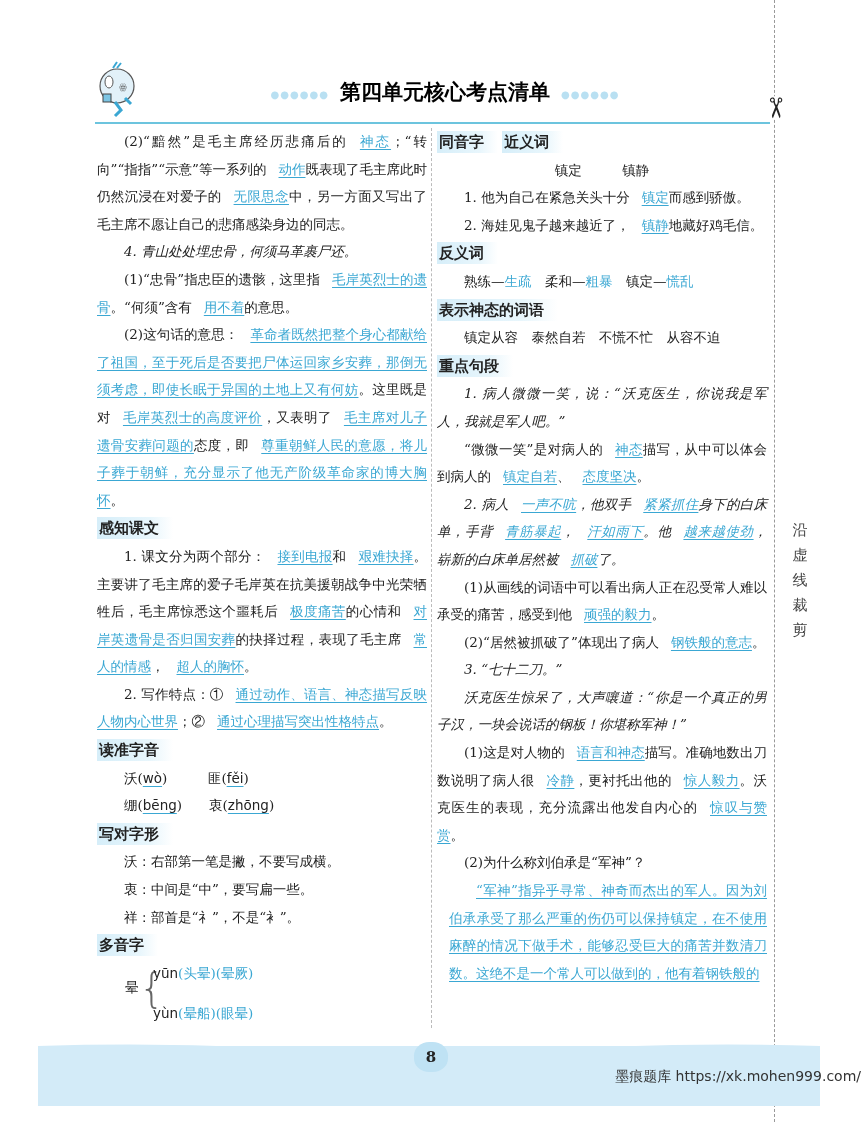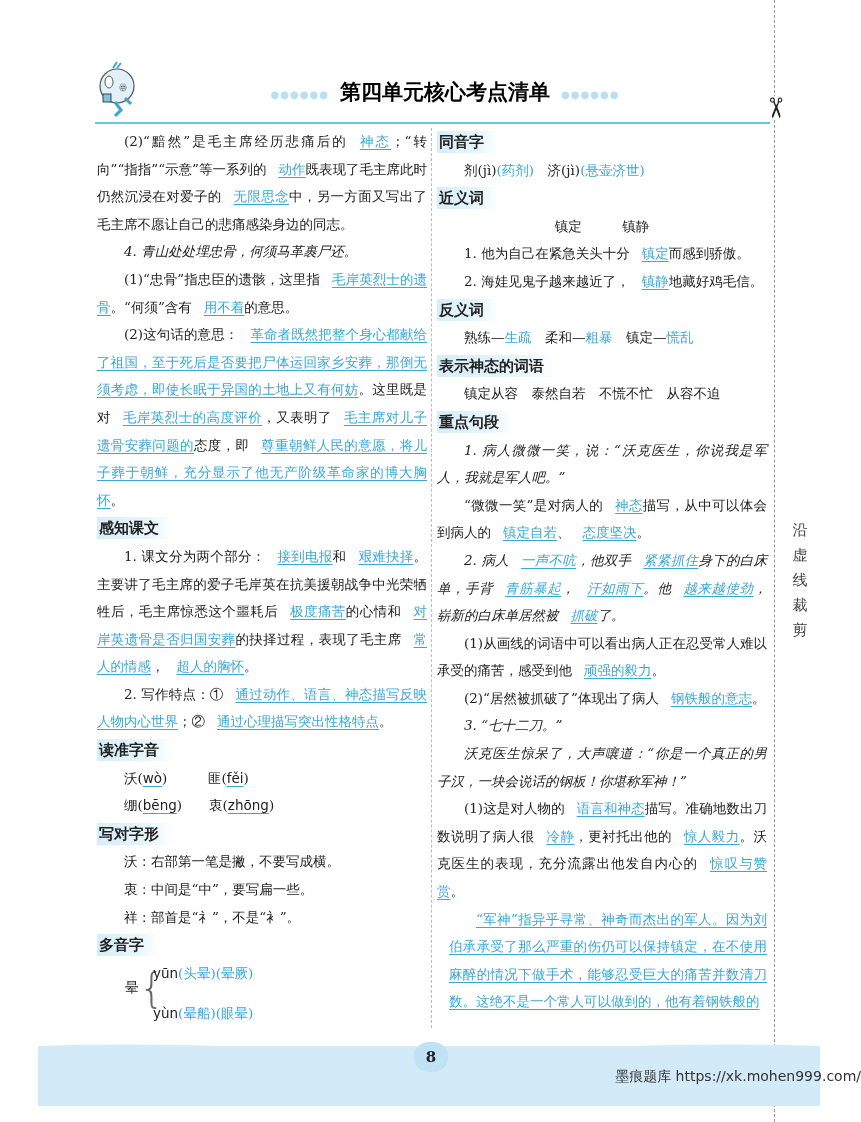--- a/index.html
+++ b/index.html
@@ -95,38 +95,38 @@
   <div class="brace">
     <span class="ch">晕</span>
     <span class="br">{</span>
     <span class="r1"><span class="pinyin">yūn</span><span class="b">(头晕)(晕厥)</span></span>
     <span class="r2"><span class="pinyin">yùn</span><span class="b">(晕船)(眼晕)</span></span>
   </div>
 </div>
 
 <div class="col colR">
   <div class="sec">同音字</div>
-  <p class="ind4"><span>剂(jì)</span><span class="b">(药剂)</span>　<span>济(jì)</span><span class="b">(悬壶济世)</span></p>
   <div class="sec">近义词</div>
   <p class="center"><span>镇定</span>　　　<span>镇静</span></p>
   <p class="ind"><span>1. 他为自己在紧急关头十分</span><span class="u">镇定</span><span>而感到骄傲。</span></p>
   <p class="ind"><span>2. 海娃见鬼子越来越近了，</span><span class="u">镇静</span><span>地藏好鸡毛信。</span></p>
   <div class="sec">反义词</div>
   <p class="ind4"><span>熟练—</span><span class="b">生疏</span>　<span>柔和—</span><span class="b">粗暴</span>　<span>镇定—</span><span class="b">慌乱</span></p>
   <div class="sec">表示神态的词语</div>
   <p class="ind4">镇定从容　泰然自若　不慌不忙　从容不迫</p>
   <div class="sec">重点句段</div>
   <p class="ind kai">1. 病人微微一笑，说：“沃克医生，你说我是军人，我就是军人吧。”</p>
   <p class="ind"><span>“微微一笑”是对病人的</span><span class="u">神态</span><span>描写，从中可以体会到病人的</span><span class="u">镇定自若</span><span>、</span><span class="u">态度坚决</span><span>。</span></p>
   <p class="ind kai"><span>2. 病人</span><span class="u">一声不吭</span><span>，他双手</span><span class="u">紧紧抓住</span><span>身下的白床单，手背</span><span class="u">青筋暴起</span><span>，</span><span class="u">汗如雨下</span><span>。他</span><span class="u">越来越使劲</span><span>，崭新的白床单居然被</span><span class="u">抓破</span><span>了。</span></p>
   <p class="ind"><span>(1)从画线的词语中可以看出病人正在忍受常人难以承受的痛苦，感受到他</span><span class="u">顽强的毅力</span><span>。</span></p>
   <p class="ind"><span>(2)“居然被抓破了”体现出了病人</span><span class="u">钢铁般的意志</span><span>。</span></p>
   <p class="ind kai">3. “七十二刀。”</p>
   <p class="ind kai">沃克医生惊呆了，大声嚷道：“你是一个真正的男子汉，一块会说话的钢板！你堪称军神！”</p>
   <p class="ind"><span>(1)这是对人物的</span><span class="u">语言和神态</span><span>描写。准确地数出刀数说明了病人很</span><span class="u">冷静</span><span>，更衬托出他的</span><span class="u">惊人毅力</span><span>。沃克医生的表现，充分流露出他发自内心的</span><span class="u">惊叹与赞赏</span><span>。</span></p>
+  <p class="ind">(2)为什么称刘伯承是“军神”？</p>
   <p class="ind u">“军神”指异乎寻常、神奇而杰出的军人。因为刘伯承承受了那么严重的伤仍可以保持镇定，在不使用麻醉的情况下做手术，能够忍受巨大的痛苦并数清刀数。这绝不是一个常人可以做到的，他有着钢铁般的</p>
 </div>
 
 <svg class="footer-curve" viewBox="0 0 782 30" preserveAspectRatio="none">
   <path d="M0 16 Q 200 10 391 30 Q 582 10 782 16 L782 30 L0 30 Z" fill="#d3ebf8"></path>
 </svg>
 <div class="footer"></div>
 <div class="pagenum">8</div>
 <div class="watermark">墨痕题库 https://xk.mohen999.com/</div>
 

